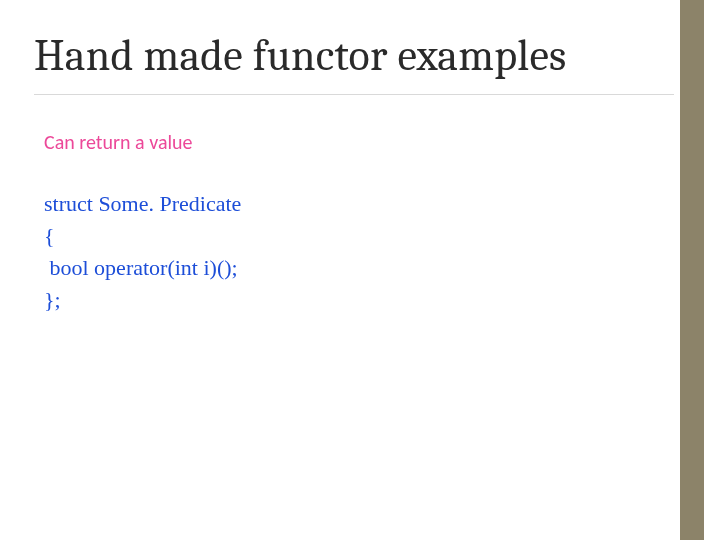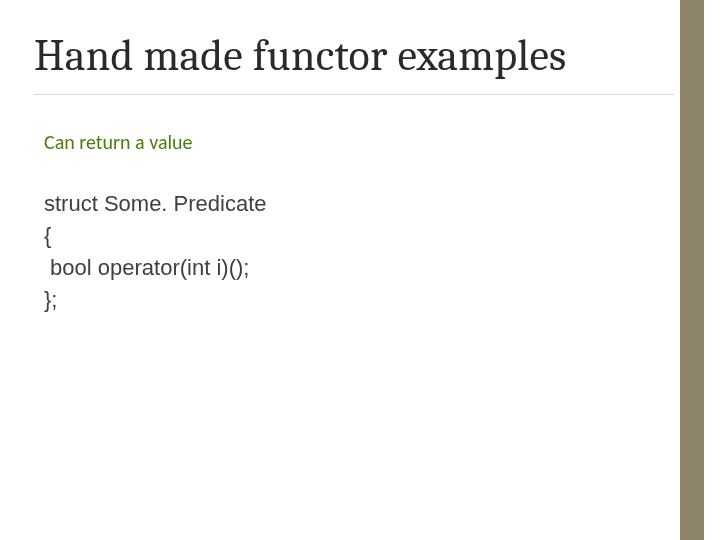--- a/index.html
+++ b/index.html
@@ -36,30 +36,30 @@
     width: 640px;
     height: 0;
     border-top: 1.5px solid #d9d9d9;
   }
   .subtext {
     position: absolute;
     left: 44px;
     top: 130px;
     font-family: Calibri, "Segoe UI", Arial, sans-serif;
     font-size: 20px;
-    color: #4d7c0f;
+    color: #ec4899;
   }
   .code {
     position: absolute;
     left: 44px;
     top: 188px;
-    font-family: Liberation Sans, sans-serif;
+    font-family: Liberation Serif, serif;
     font-size: 22px;
     line-height: 1.45;
-    color: #404040;
+    color: #1d4ed8;
     white-space: pre;
   }
   .accent-bar {
     position: absolute;
     right: 16px;
     top: 0;
     width: 24px;
     height: 540px;
     background: #8c8369;
   }

